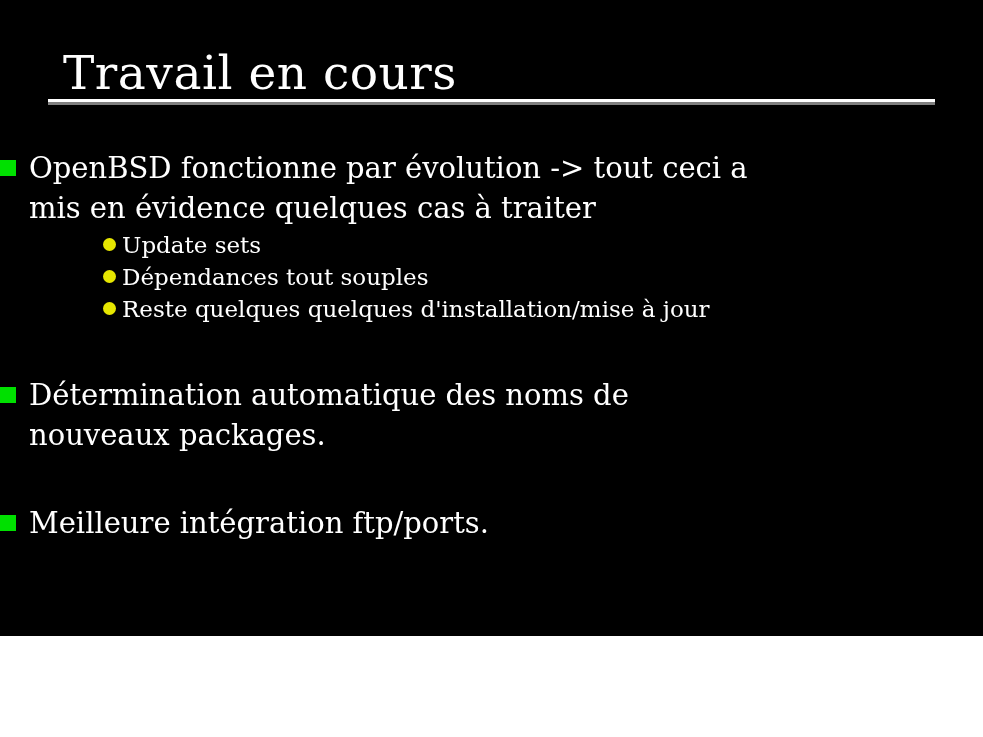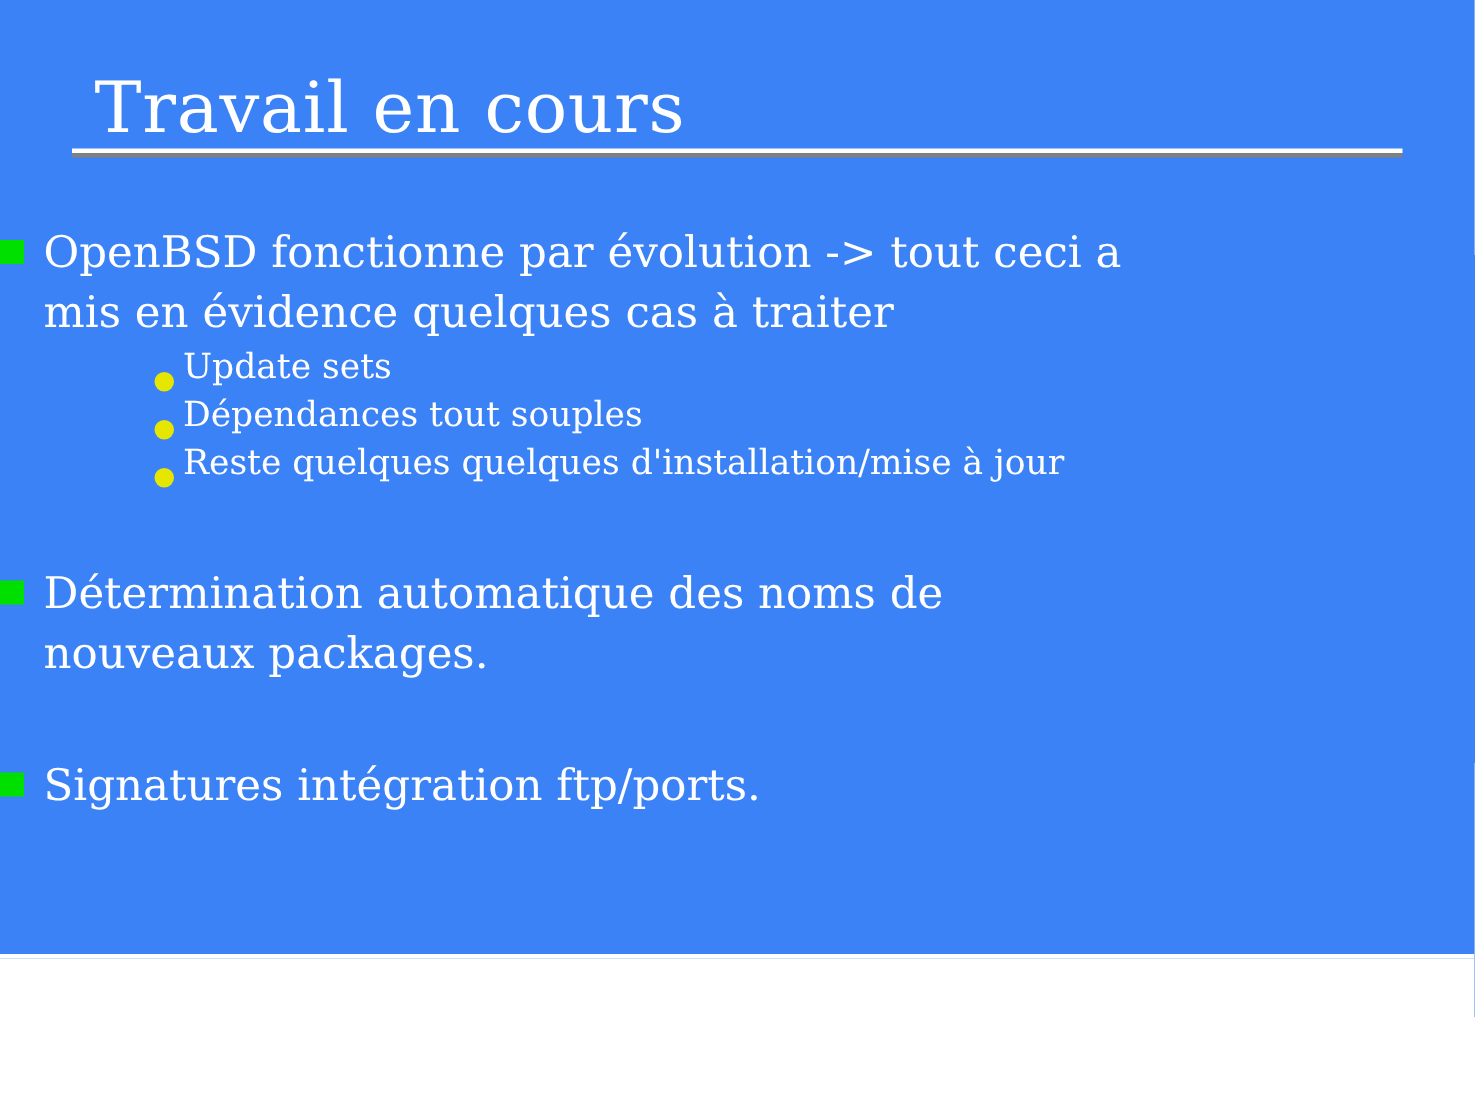--- a/index.html
+++ b/index.html
@@ -7,21 +7,21 @@
     padding: 0;
     width: 983px;
     height: 737px;
     overflow: hidden;
     font-family: "DejaVu Serif", "Liberation Serif", serif;
   }
   .slide {
     position: relative;
     width: 983px;
     height: 639px;
-    background: #3b82f6;
+    background: #000000;
   }
   .title {
     position: absolute;
     left: 63px;
     top: 48px;
     margin: 0;
     font-size: 47px;
     font-weight: normal;
     line-height: 50px;
     color: #FFFFFF;
@@ -54,21 +54,20 @@
     color: #FFFFFF;
   }
   .row.lvl1 {
     font-size: 29px;
     line-height: 40px;
   }
   .row.lvl2 {
     padding-left: 103px;
     font-size: 23px;
     line-height: 32px;
-    align-items: flex-end;
   }
   .row.lvl1 .marker {
     width: 16px;
     height: 16px;
     margin-top: 12px;
     margin-right: 13px;
     background: #00E000;
     flex: 0 0 auto;
   }
   .row.lvl2 .marker {
@@ -127,19 +126,19 @@
         <span class="marker"></span>
         <span class="btext">Reste quelques quelques d'installation/mise à jour</span>
       </div>
       <div class="row lvl1">
         <span class="marker"></span>
         <span class="btext">Détermination automatique des noms de
 nouveaux packages.</span>
       </div>
       <div class="row lvl1">
         <span class="marker"></span>
-        <span class="btext">Signatures intégration ftp/ports.</span>
+        <span class="btext">Meilleure intégration ftp/ports.</span>
       </div>
     </div>
 
   <div class="bottom-strip"></div>
 
 </div>
 
 </body></html>

